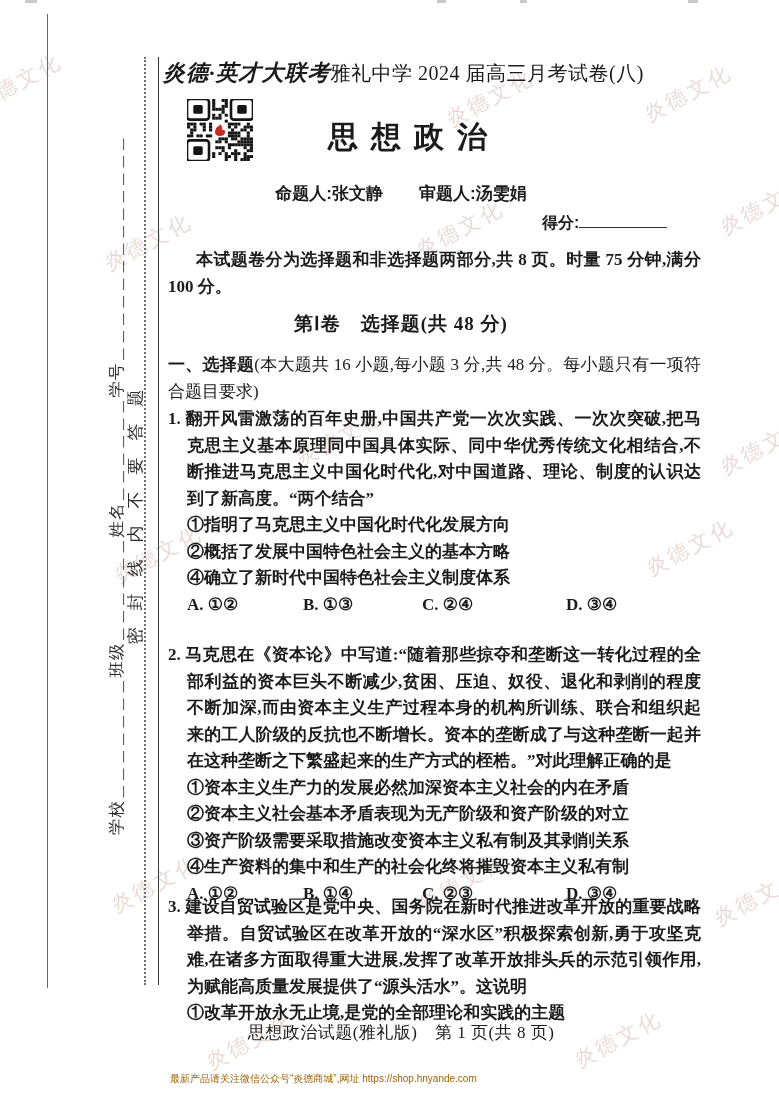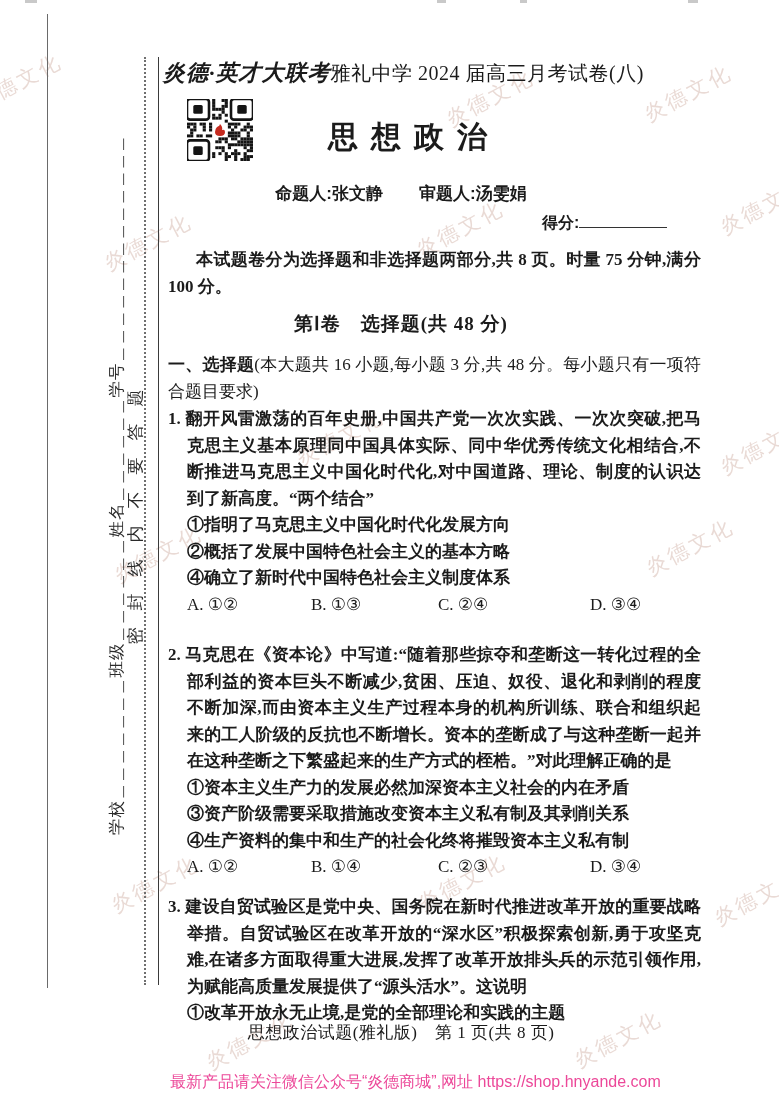--- a/index.html
+++ b/index.html
@@ -33,27 +33,27 @@
   
   .intro{position:absolute;left:168px;top:246px;width:533px;font-size:17px;line-height:27px;
          font-weight:600;text-align:justify;text-indent:28px;margin:0;}
   .part1{top:311px;font-size:19px;font-weight:bold;letter-spacing:1px;}
   .sec{position:absolute;left:168px;top:351px;width:533px;font-size:17px;line-height:27px;
        text-align:justify;margin:0;}
   .sec b{font-family:"Liberation Sans",sans-serif;font-size:17px;}
   .question{position:absolute;left:168px;width:533px;font-size:17px;line-height:26.5px;}
   .stem{margin:0;font-weight:600;text-align:justify;padding-left:19px;text-indent:-19px;}
   .option{font-weight:600;padding-left:19px;}
-  .answers{display:flex;padding-left:19px;font-weight:400;gap:8px;}
+  .answers{display:flex;padding-left:19px;font-weight:700;}
   .answers span:nth-child(1){width:116px;}
   .answers span:nth-child(2){width:119px;}
   .answers span:nth-child(3){width:144px;}
   .pgfooter{top:1021px;font-size:17px;letter-spacing:.5px;}
   .promo{position:absolute;left:170px;top:1072px;font-family:"Liberation Sans",sans-serif;
-         font-size:16px;color:#ec4899;}
+         font-size:10px;color:#a16207;}
 </style>
 </head>
 <body>
 
 <div class="page">
 
   <span class="tick" style="left:25px;width:12px;"></span>
   <span class="tick" style="left:437px;width:9px;"></span>
   <span class="tick" style="left:520px;width:7px;"></span>
   <span class="tick" style="left:688px;width:10px;"></span>
@@ -235,20 +235,21 @@
       <span>A. ①②</span>
       <span>B. ①③</span>
       <span>C. ②④</span>
       <span>D. ③④</span>
     </div>
   </div>
 
   <div class="question" style="top:642px;">
     <p class="stem"><span class="qnum">2.</span> <span>马克思在《资本论》中写道:“随着那些掠夺和垄断这一转化过程的全部利益的资本巨头不断减少,贫困、压迫、奴役、退化和剥削的程度不断加深,而由资本主义生产过程本身的机构所训练、联合和组织起来的工人阶级的反抗也不断增长。资本的垄断成了与这种垄断一起并在这种垄断之下繁盛起来的生产方式的桎梏。”对此理解正确的是</span></p>
     <div class="option">①资本主义生产力的发展必然加深资本主义社会的内在矛盾</div>
+    <div class="option">②资本主义社会基本矛盾表现为无产阶级和资产阶级的对立</div>
     <div class="option">③资产阶级需要采取措施改变资本主义私有制及其剥削关系</div>
     <div class="option">④生产资料的集中和生产的社会化终将摧毁资本主义私有制</div>
     <div class="answers">
       <span>A. ①②</span>
       <span>B. ①④</span>
       <span>C. ②③</span>
       <span>D. ③④</span>
     </div>
   </div>
 

